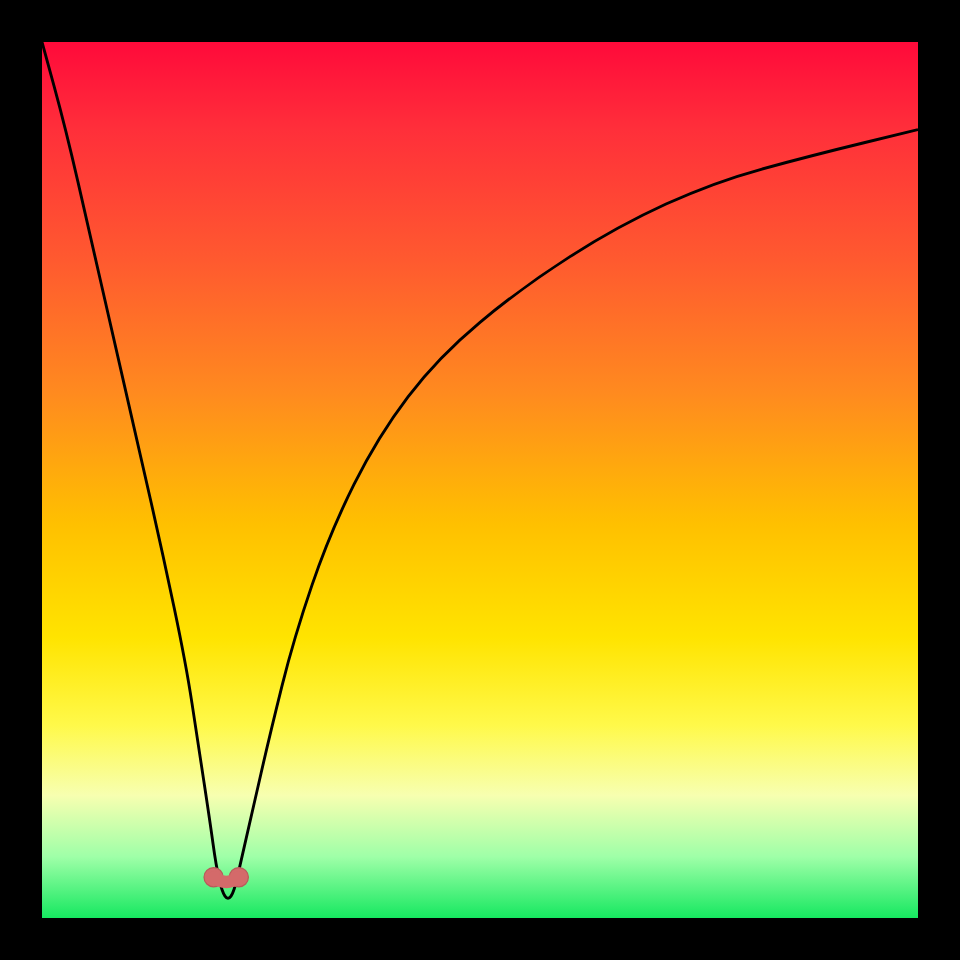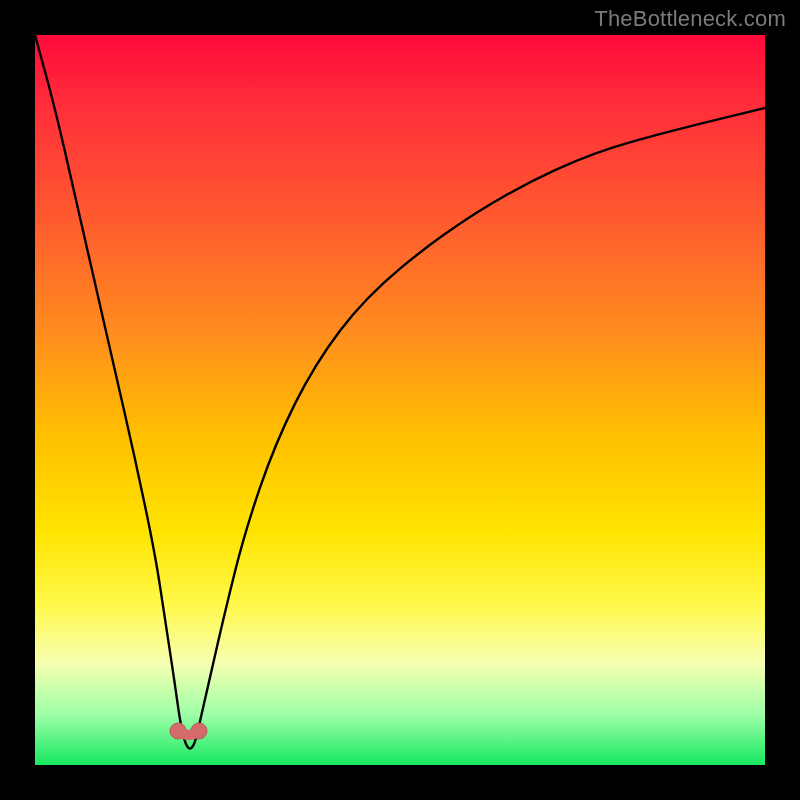--- a/index.html
+++ b/index.html
@@ -51,21 +51,20 @@
     top: 0;
     left: 0;
     width: 730px;
     height: 730px;
   }
 </style>
 </head>
 <body>
 
 <div class="frame">
-  <div class="watermark">TheBottleneck.com</div>
 
   <div class="plot">
     <svg class="curve" viewBox="0 0 730 730" preserveAspectRatio="none">
       <path d="M 0 0 Q 0 0 10 36.5 Q 20 73 30 116.80000000000001 Q 40 160.60000000000002 50 204.4 Q 60 248.2 70 292 Q 80 335.79999999999995 90 379.6 Q 100 423.40000000000003 110 470.85 Q 120 518.3 125 551.15 Q 130 584 135 616.85 Q 140 649.7 142.5 667.95 Q 145 686.2 147.5 697.1500000000001 Q 150 708.1 152.5 711.75 Q 155 715.4 157.5 711.75 Q 160 708.1 162.5 697.1500000000001 Q 165 686.2 170 664.3 Q 175 642.4 182.5 609.55 Q 190 576.7 200 536.55 Q 210 496.4 225 452.6 Q 240 408.8 260 368.65 Q 280 328.49999999999994 305 295.65 Q 330 262.8 365 233.6 Q 400 204.39999999999998 440 178.84999999999997 Q 480 153.29999999999995 520 135.05 Q 560 116.80000000000007 600 105.85000000000002 Q 640 94.89999999999998 685 83.94999999999999 T 730 73" fill="none" stroke="#000000" stroke-width="2.4"></path>
       <circle r="8" fill="#d46a6a" stroke="#b85a5a" stroke-width="1" cx="143" cy="696"></circle>
       <circle r="8" fill="#d46a6a" stroke="#b85a5a" stroke-width="1" cx="164" cy="696"></circle>
       <path d="M 143 696 Q 153.5 704 164 696" fill="none" stroke="#d46a6a" stroke-width="10" stroke-linecap="round"></path>
     </svg>
   </div>
 </div>

